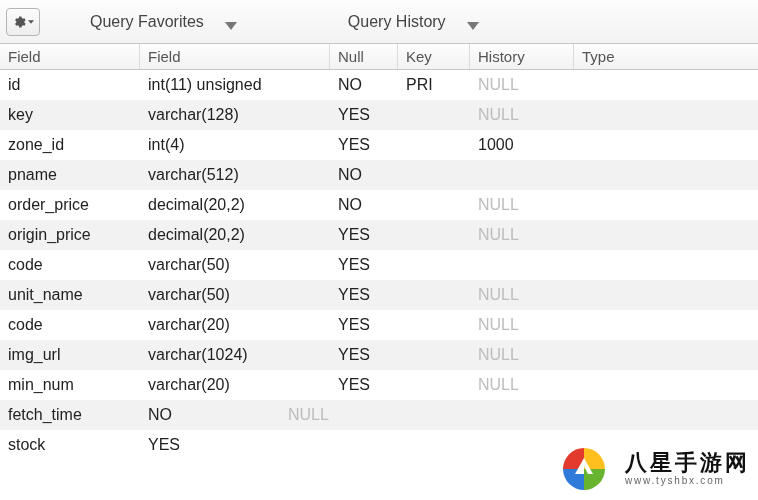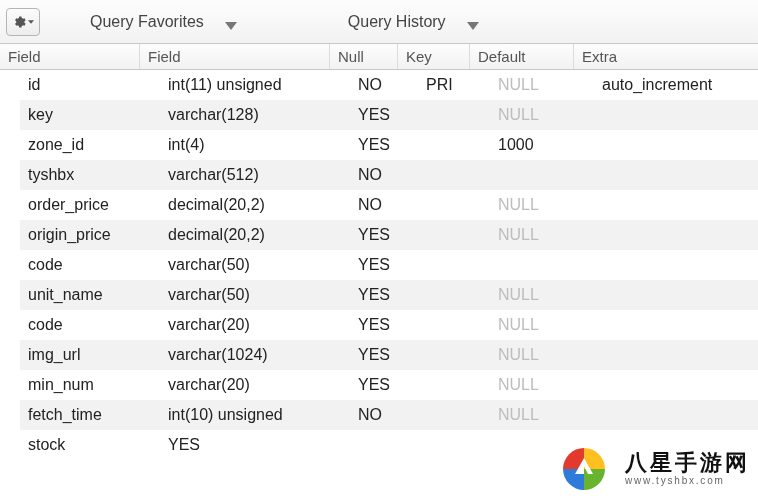--- a/index.html
+++ b/index.html
@@ -64,21 +64,20 @@
     align-items: center;
     padding: 0 8px;
     border-right: 1px solid #dcdcdc;
     cursor: pointer;
     white-space: nowrap;
   }
   .grid-header .cell:last-child { border-right: none; }
 
   .grid-body {
     overflow: auto;
-    padding-left: 20px;
   }
   .row {
     display: flex;
     height: 30px;
     align-items: center;
     border-bottom: 0;
   }
   .row:nth-child(even) { background: #f2f2f2; }
   .row .cell {
     padding: 0 8px;
@@ -169,51 +168,50 @@
         </svg>
     </span>
   </div>
 </div>
 
 <div class="grid-header">
   <div class="cell col-field">Field</div>
   <div class="cell col-type">Field</div>
   <div class="cell col-null">Null</div>
   <div class="cell col-key">Key</div>
-  <div class="cell col-default">Default</div>
-  <div class="cell col-extra">Extra</div>
+  <div class="cell col-default">History</div>
+  <div class="cell col-extra">Type</div>
 </div>
 
 <div class="grid-body" id="grid-body">
     <div class="row">
       <div class="cell col-field">id</div>
       <div class="cell col-type">int(11) unsigned</div>
       <div class="cell col-null">NO</div>
       <div class="cell col-key">PRI</div>
       <div class="cell col-default null">NULL</div>
-      <div class="cell col-extra">auto_increment</div>
     </div>
     <div class="row">
       <div class="cell col-field">key</div>
       <div class="cell col-type">varchar(128)</div>
       <div class="cell col-null">YES</div>
       <div class="cell col-key"></div>
       <div class="cell col-default null">NULL</div>
       <div class="cell col-extra"></div>
     </div>
     <div class="row">
       <div class="cell col-field">zone_id</div>
       <div class="cell col-type">int(4)</div>
       <div class="cell col-null">YES</div>
       <div class="cell col-key"></div>
       <div class="cell col-default">1000</div>
       <div class="cell col-extra"></div>
     </div>
     <div class="row">
-      <div class="cell col-field">tyshbx</div>
+      <div class="cell col-field">pname</div>
       <div class="cell col-type">varchar(512)</div>
       <div class="cell col-null">NO</div>
       <div class="cell col-key"></div>
       <div class="cell col-default"></div>
       <div class="cell col-extra"></div>
     </div>
     <div class="row">
       <div class="cell col-field">order_price</div>
       <div class="cell col-type">decimal(20,2)</div>
       <div class="cell col-null">NO</div>
@@ -264,21 +262,20 @@
     <div class="row">
       <div class="cell col-field">min_num</div>
       <div class="cell col-type">varchar(20)</div>
       <div class="cell col-null">YES</div>
       <div class="cell col-key"></div>
       <div class="cell col-default null">NULL</div>
       <div class="cell col-extra"></div>
     </div>
     <div class="row">
       <div class="cell col-field">fetch_time</div>
-      <div class="cell col-type">int(10) unsigned</div>
       <div class="cell col-null">NO</div>
       <div class="cell col-key"></div>
       <div class="cell col-default null">NULL</div>
       <div class="cell col-extra"></div>
     </div>
     <div class="row">
       <div class="cell col-field">stock</div>
       <div class="cell col-null">YES</div>
       <div class="cell col-key"></div>
       <div class="cell col-extra"></div>

